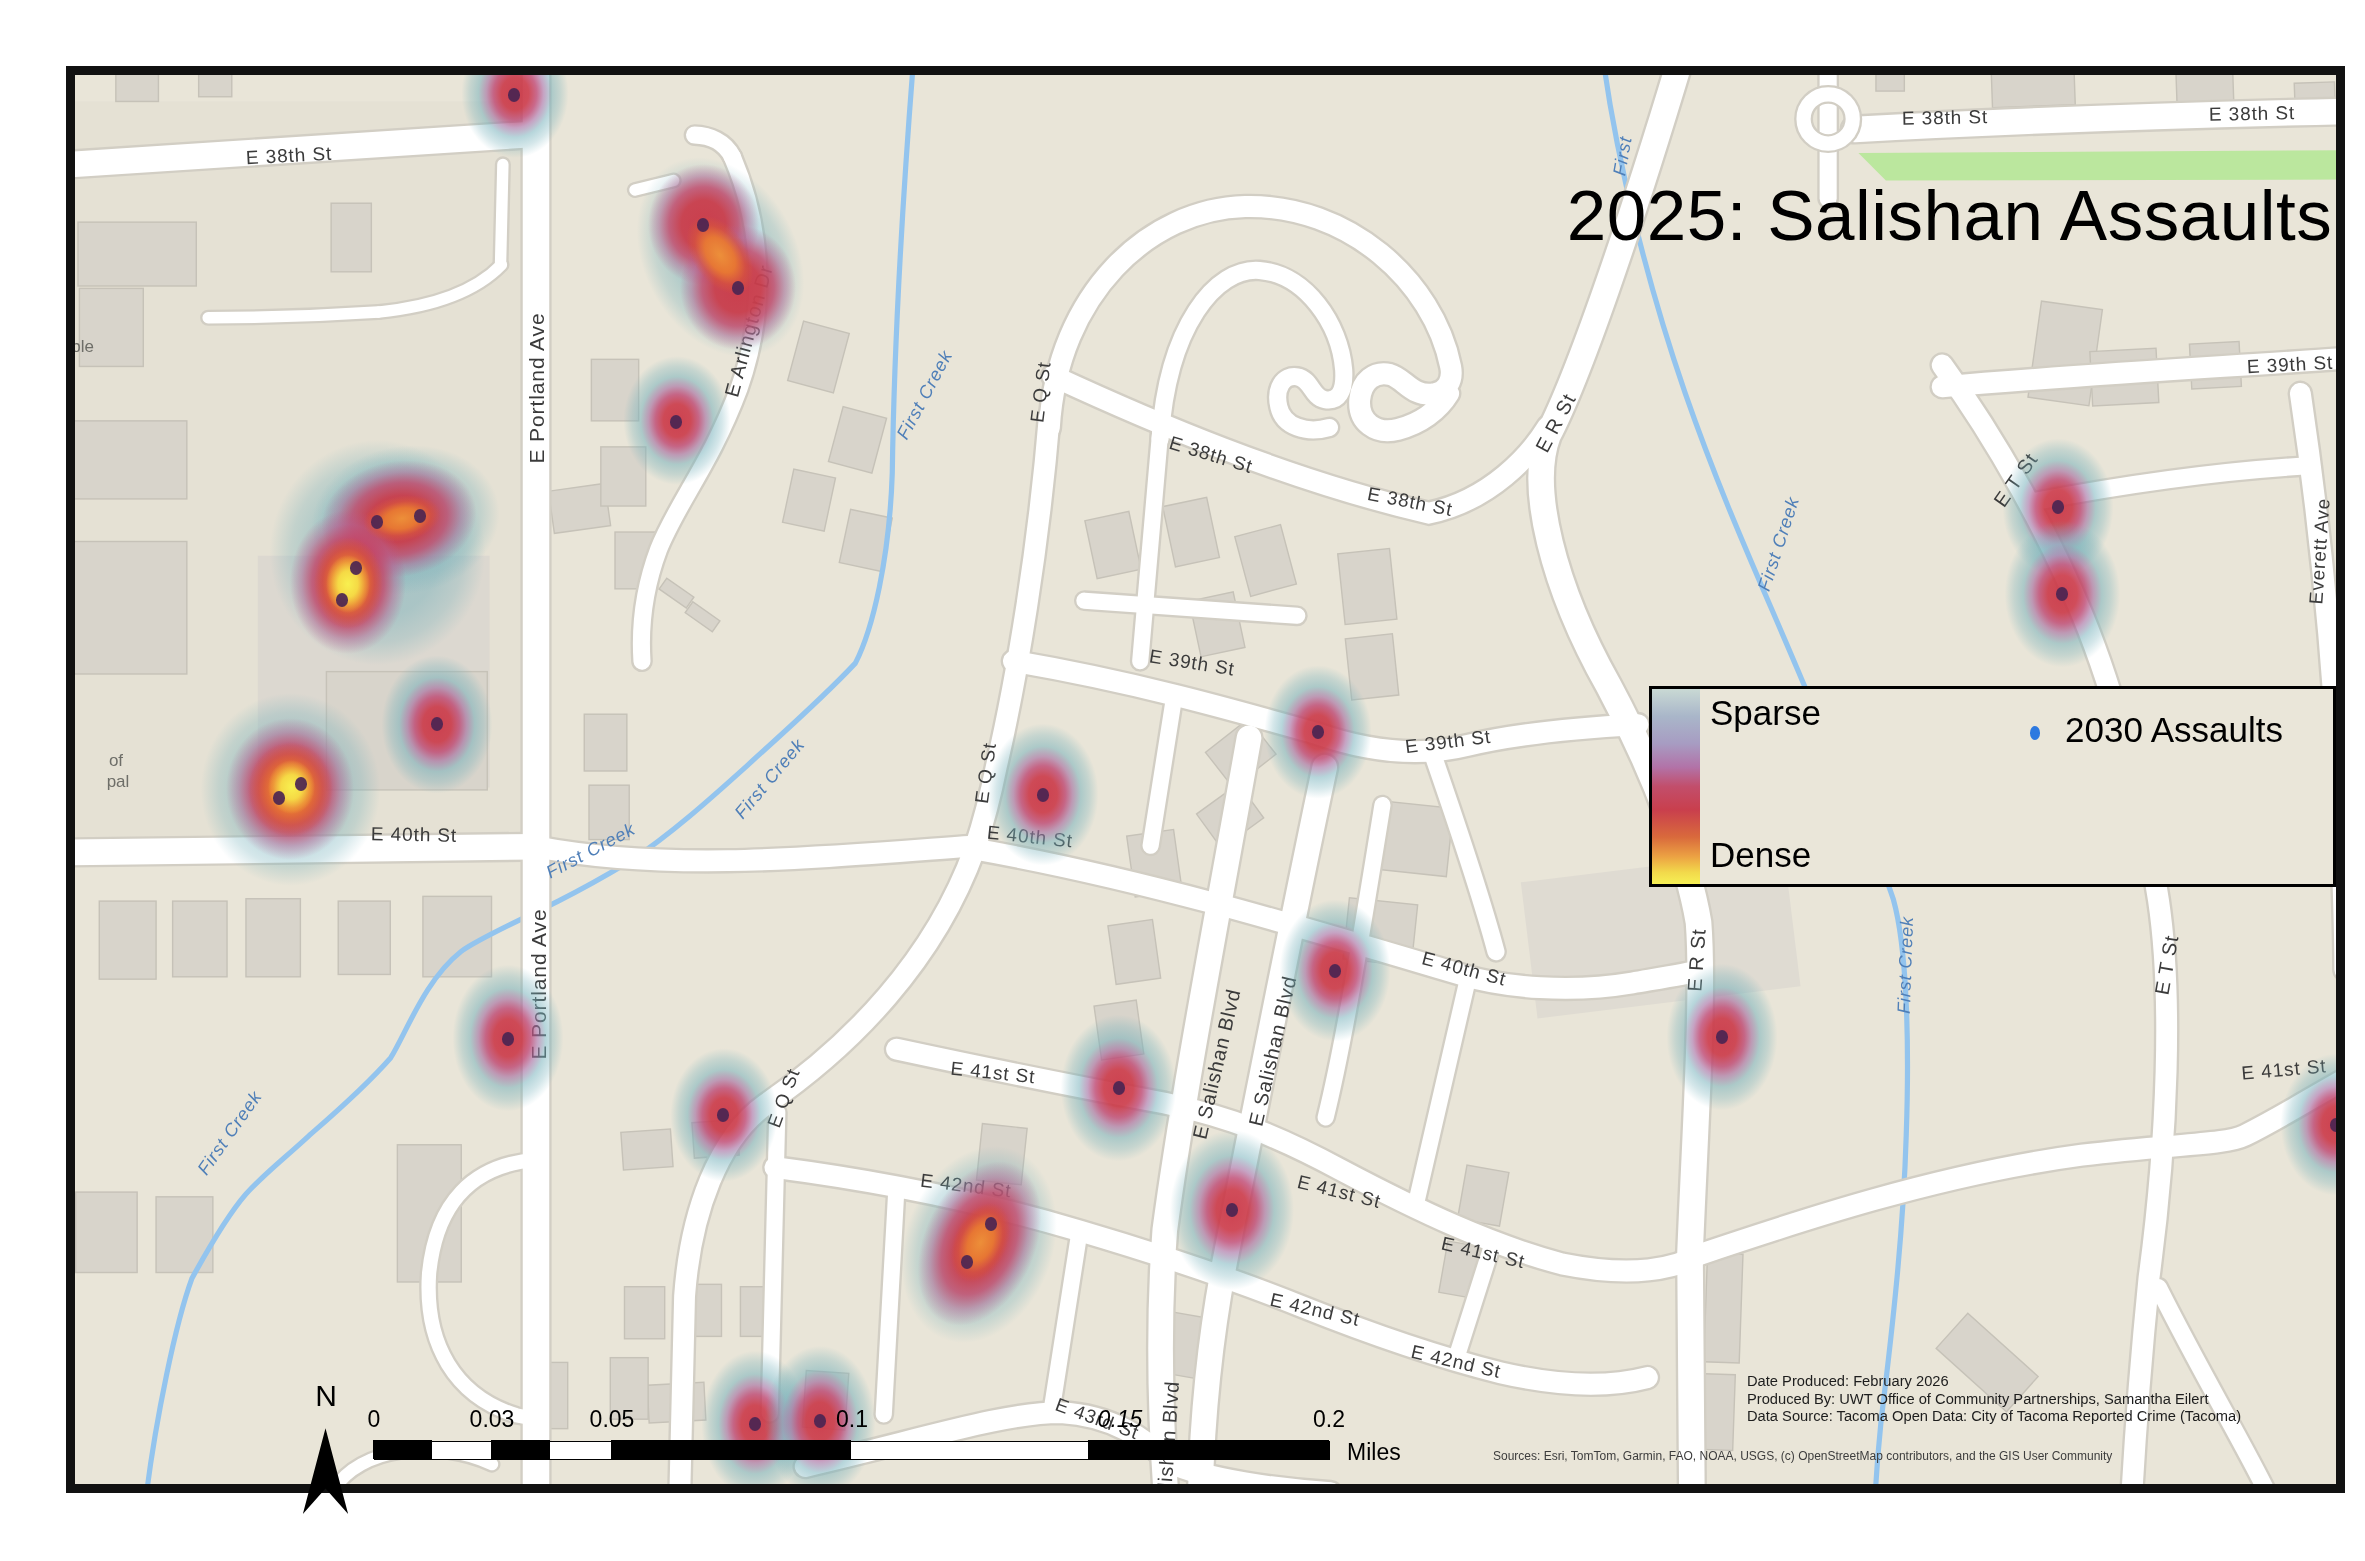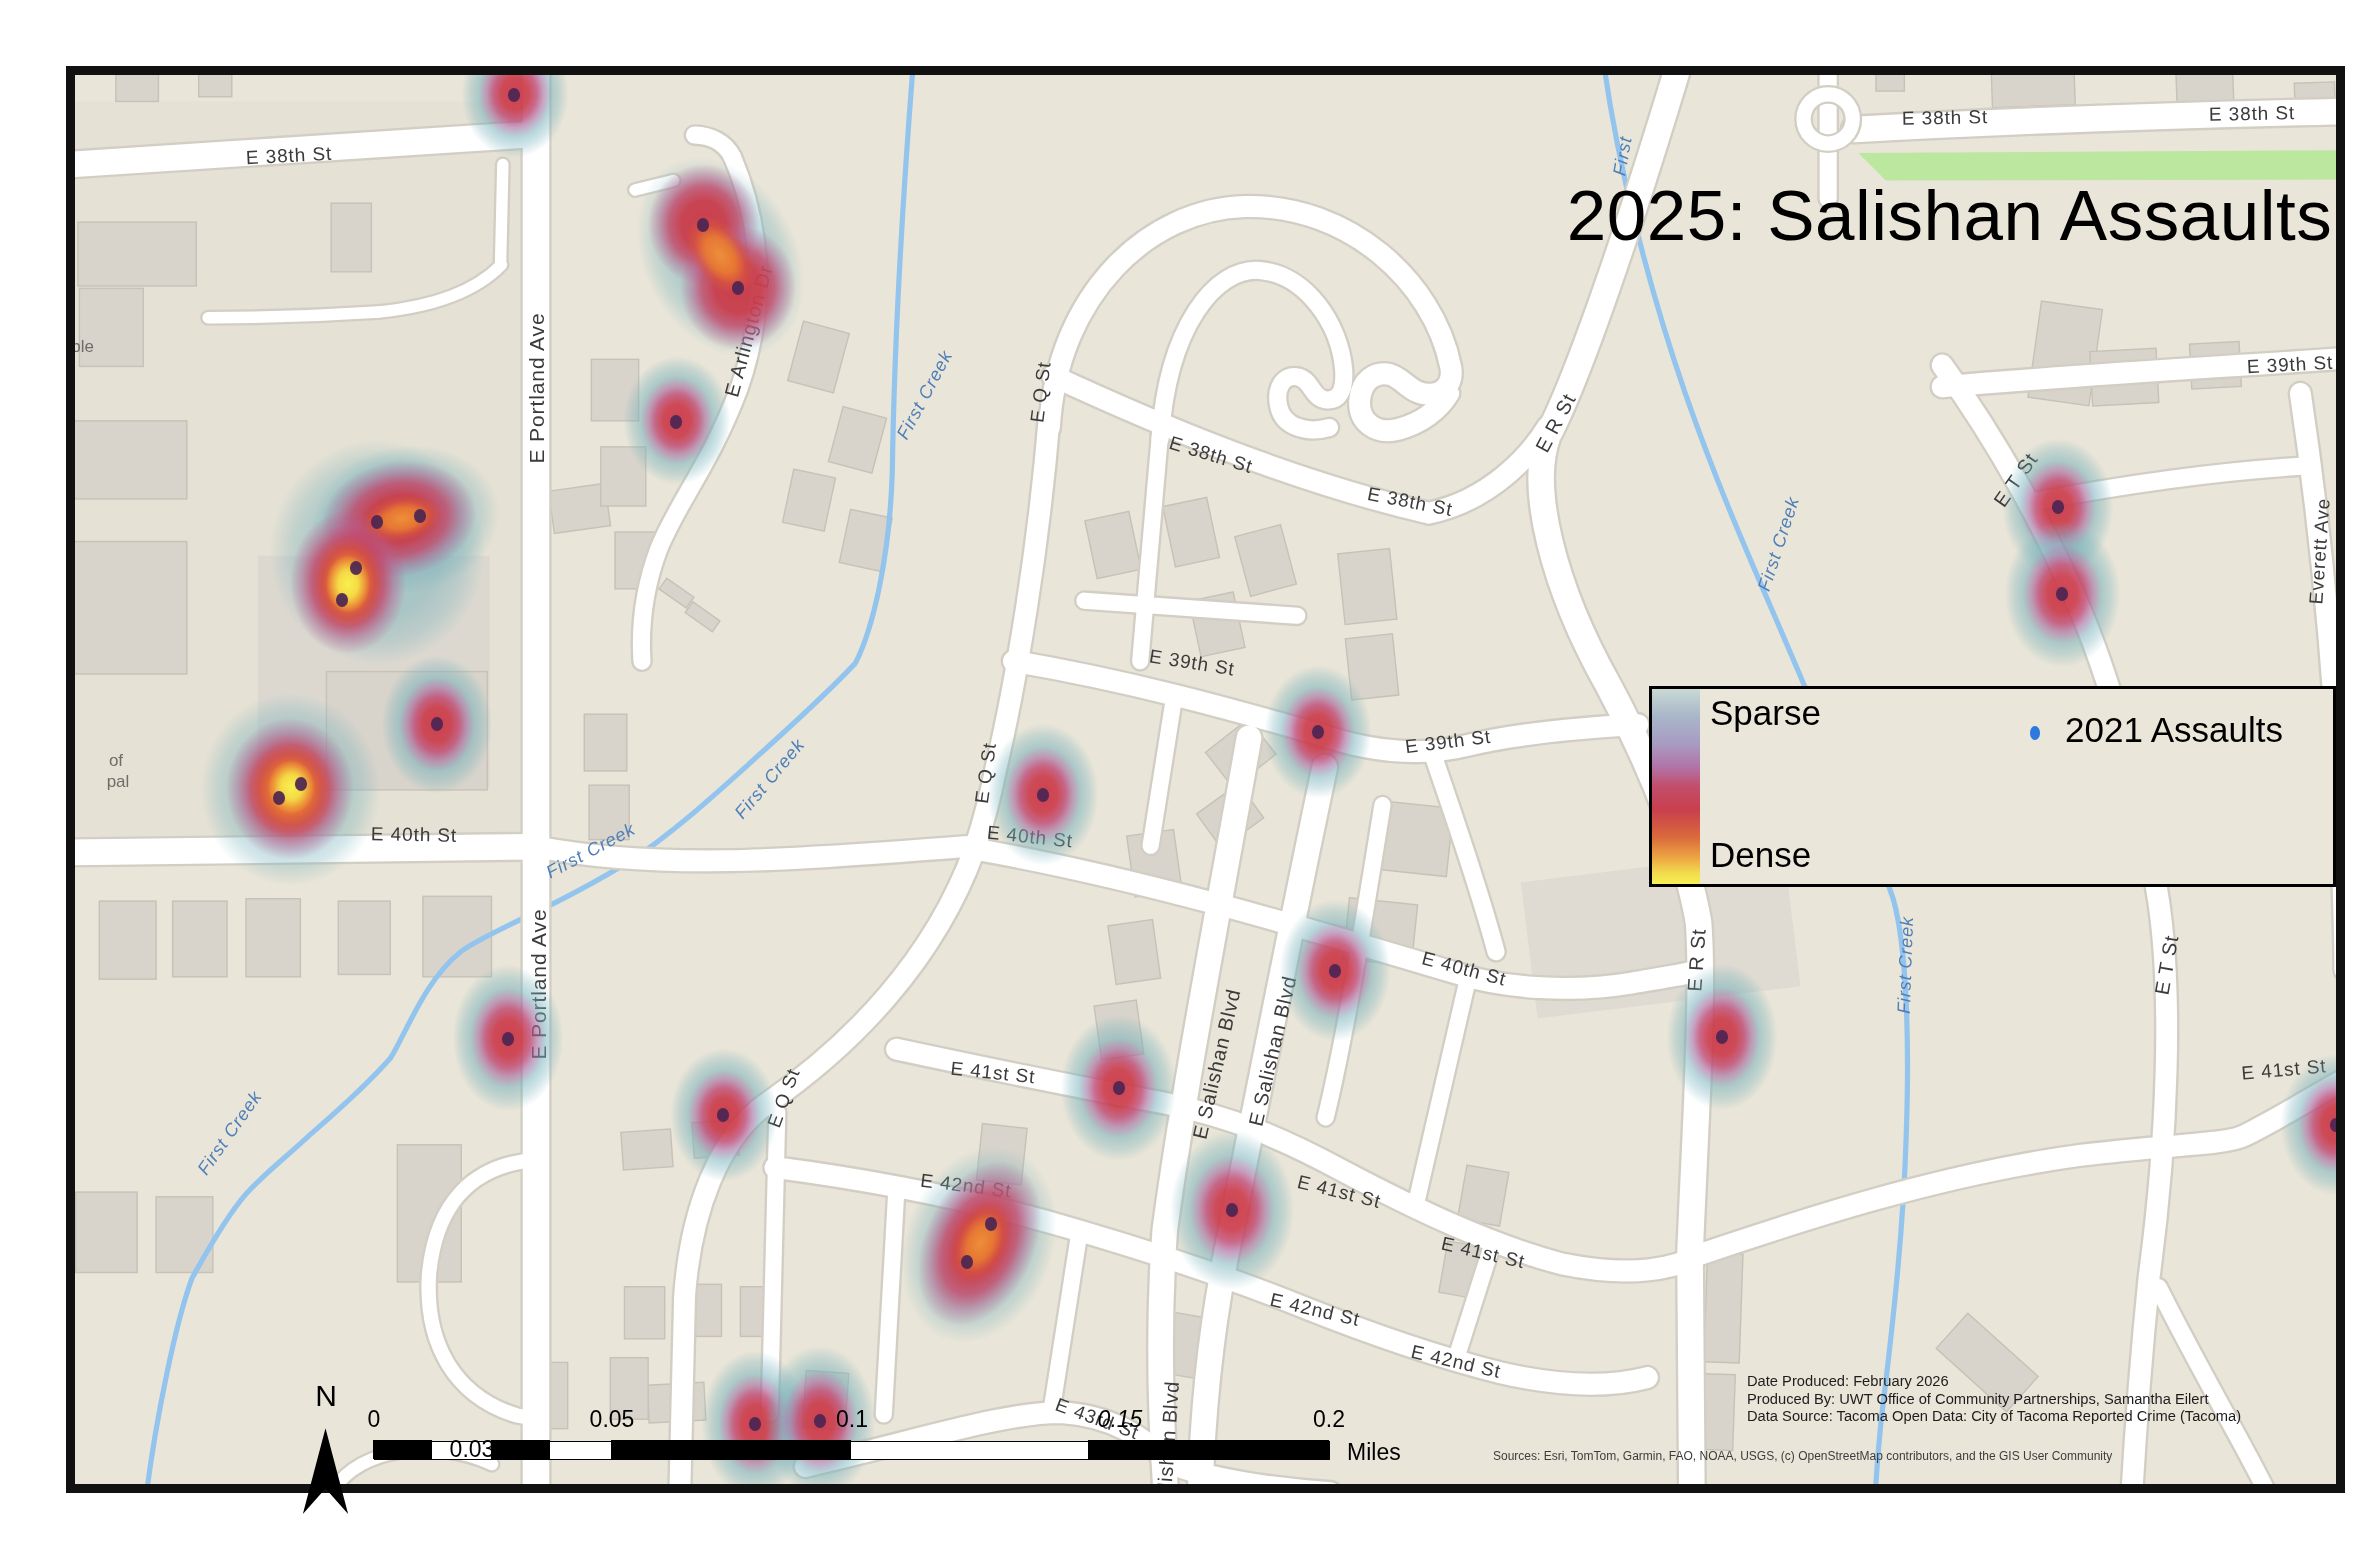--- a/index.html
+++ b/index.html
@@ -319,40 +319,40 @@
 
   <div id="frame"></div>
 
   <div id="title">2025: Salishan Assaults</div>
 
   <div id="legend">
     <div class="grad"></div>
     <div class="sparse">Sparse</div>
     <div class="dense">Dense</div>
     <div class="ptdot"></div>
-    <div class="ptlabel">2021 Assaults</div>
+    <div class="ptlabel">2030 Assaults</div>
   </div>
 
   <div id="north">
     <div class="n">N</div>
     <svg width="57" height="99" style="position:absolute;left:297px;top:1422px" viewBox="0 0 120 210">
       <polygon points="60,13 12,195 60,141 108,195" fill="#000"></polygon>
     </svg>
   </div>
 
   <div id="scalebar">
     <div class="bar" id="sb-track">
         <div class="seg" style="left: -1.9px; width: 59px;"></div>
         <div class="seg" style="left: 116px; width: 59px;"></div>
         <div class="seg" style="left: 236px; width: 240px;"></div>
         <div class="seg" style="left: 713px; width: 241px;"></div>
       </div>
     <div class="units">Miles</div>
   <div class="tick" style="left: 374px;">0</div>
-      <div class="tick" style="left: 472px; margin-top: 30px;">0.03</div>
+      <div class="tick" style="left: 492px;">0.03</div>
       <div class="tick" style="left: 612px;">0.05</div>
       <div class="tick" style="left: 852px;">0.1</div>
       <div class="tick" style="left: 1120px; font-style: italic;">0.15</div>
       <div class="tick" style="left: 1329px; text-align: center;">0.2</div>
     </div>
 
   <div id="credits">
     <div>Date Produced: February 2026</div>
     <div>Produced By: UWT Office of Community Partnerships, Samantha Eilert</div>
     <div>Data Source: Tacoma Open Data: City of Tacoma Reported Crime (Tacoma)</div>

